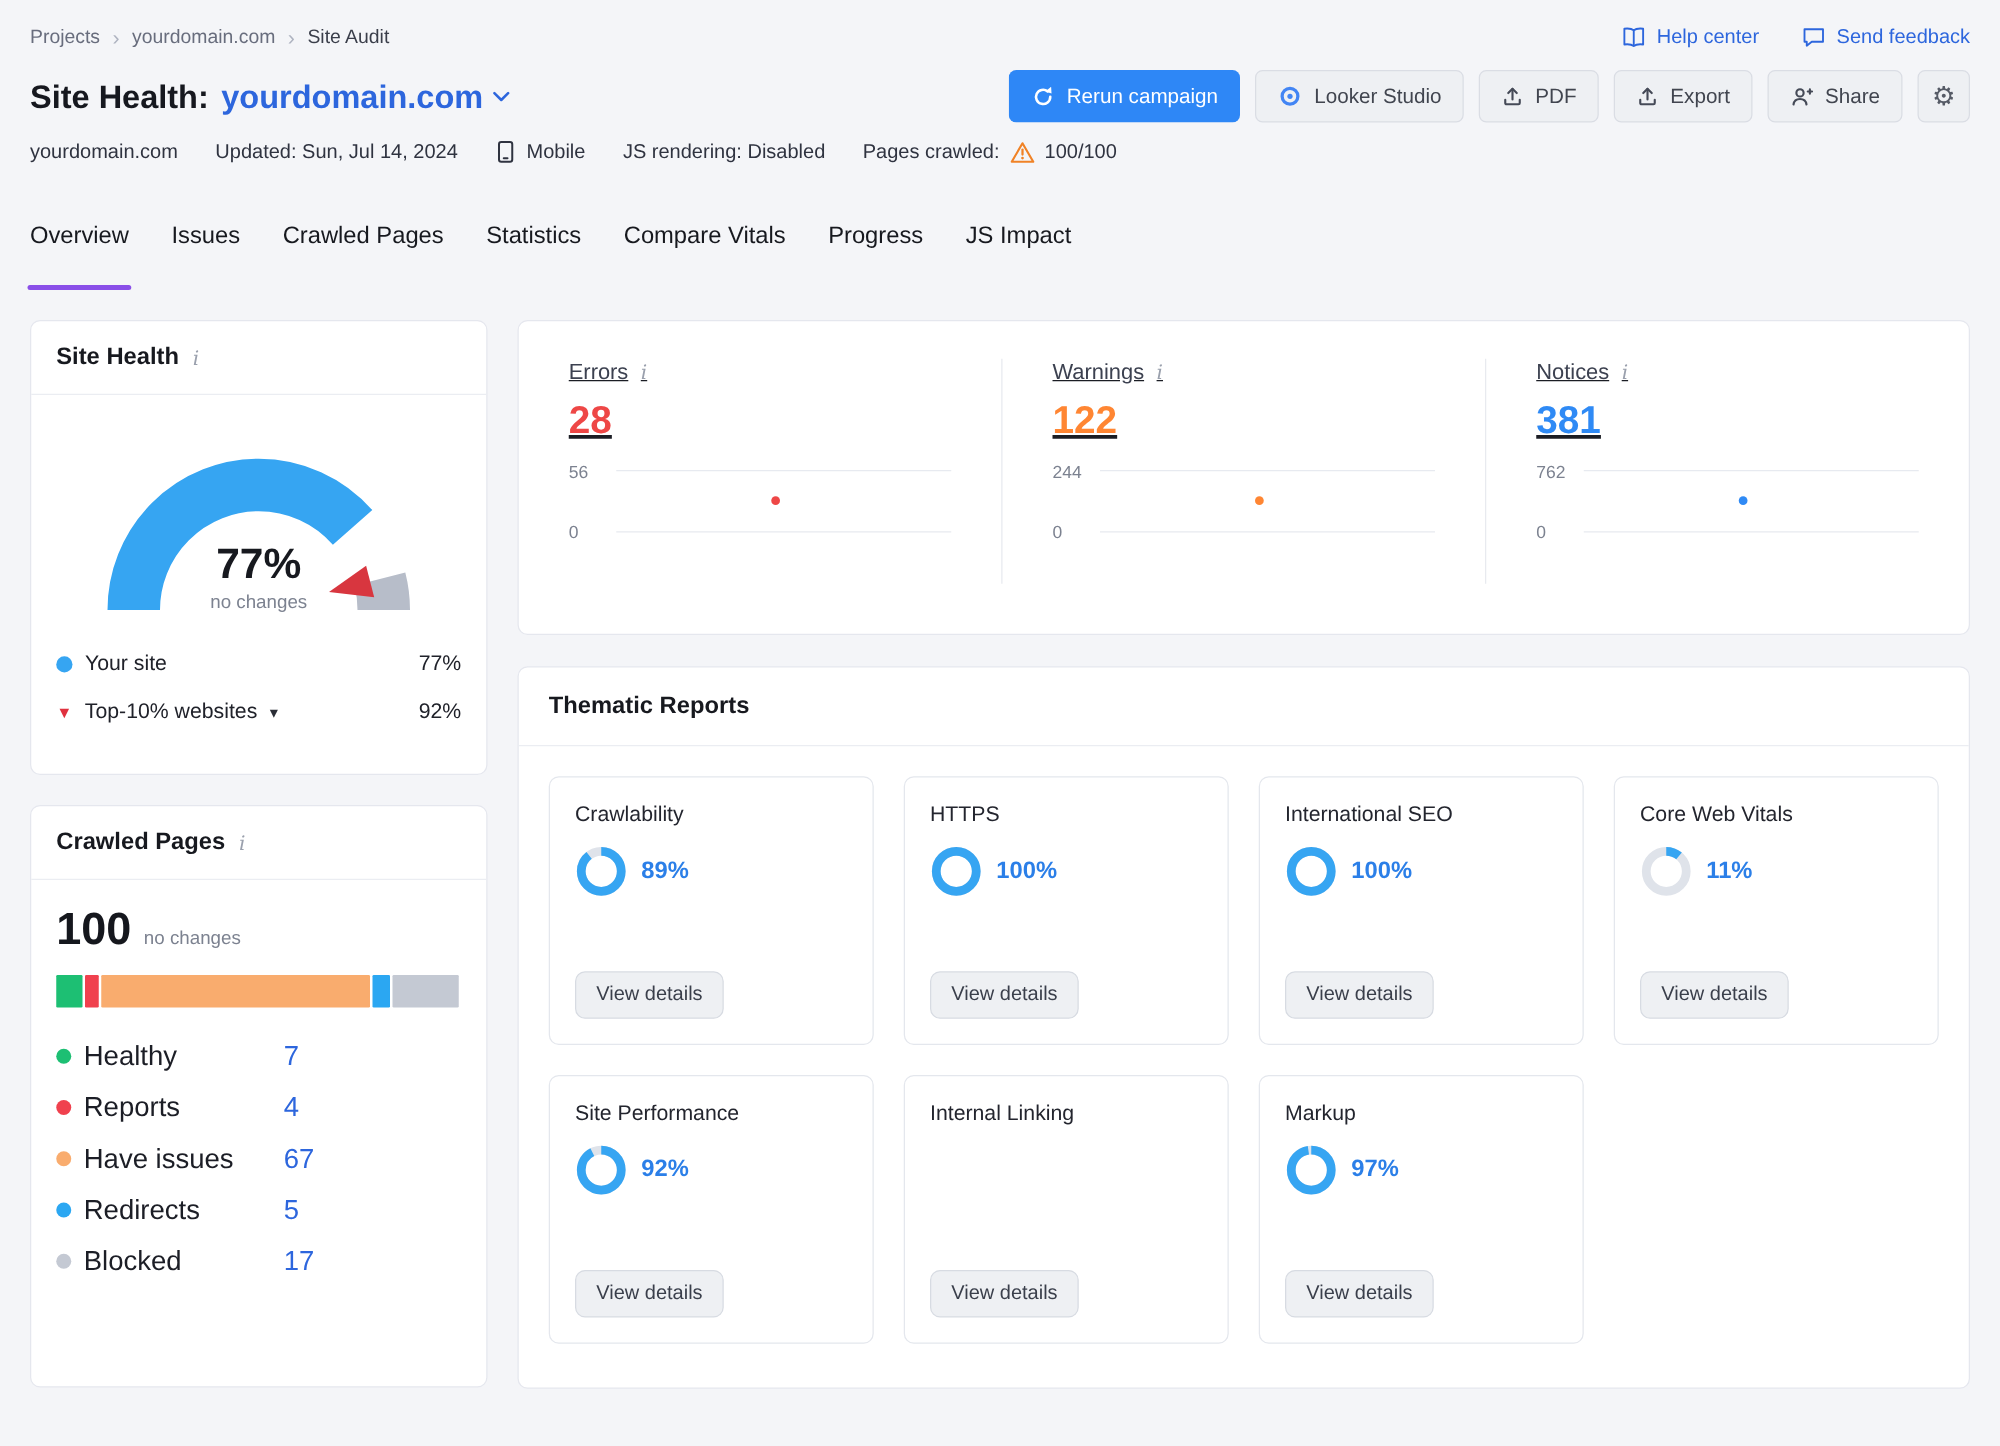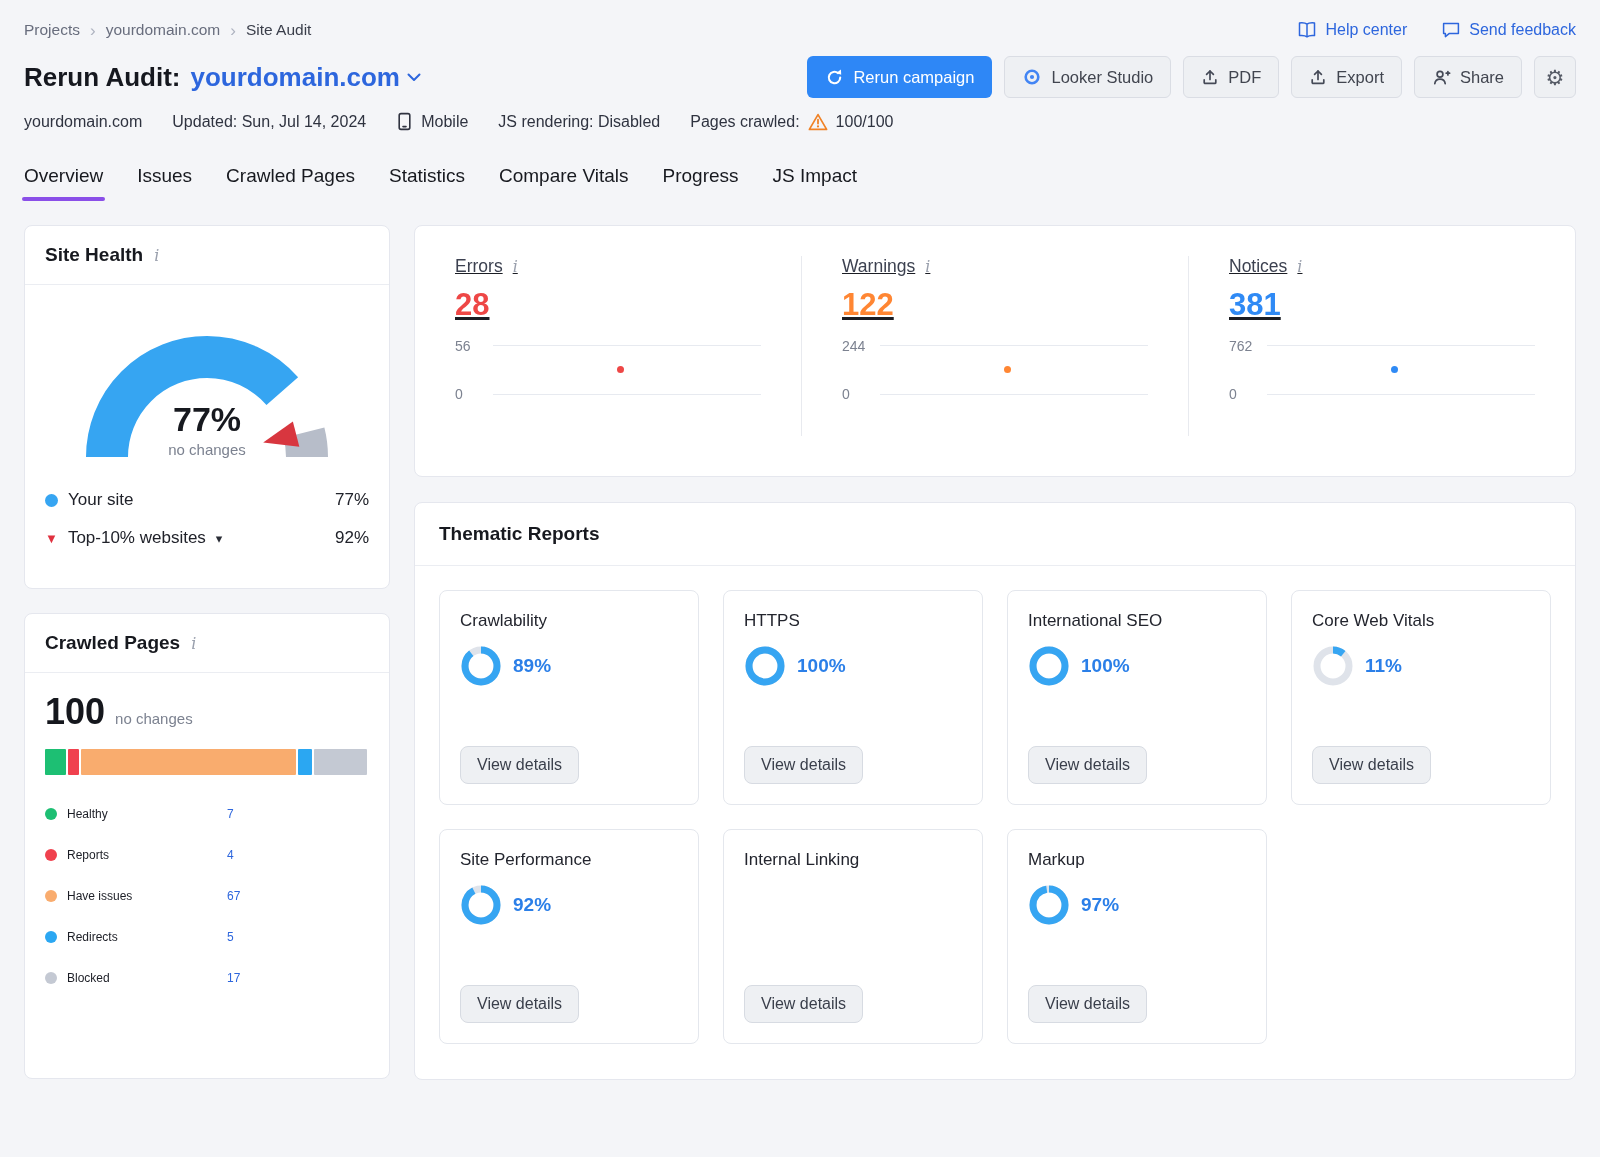--- a/index.html
+++ b/index.html
@@ -31,21 +31,21 @@
   .btn-secondary { background:#eef0f3; color:#41454f; border-color:#dadde4; }
   .btn-square { width:42px; padding:0; justify-content:center; }
   .gear-glyph { font-size:21px; color:#565b66; line-height:1; }
 
   
   .meta-row { margin-top:14px; display:flex; align-items:center; gap:30px; font-size:16px; color:#2f3340; }
   .meta-item { display:flex; align-items:center; gap:8px; }
 
   
   .tabs { margin-top:34px; display:flex; gap:34px; font-size:19px; color:#17191f; }
-  .tab { position:relative; padding-bottom:14px; cursor:pointer; }
+  .tab { position:relative; padding-bottom:32px; cursor:pointer;margin-top:13px; }
   .tab.active::after { content:""; position:absolute; left:-2px; right:-2px; bottom:0;
     height:4px; border-radius:2px; background:#8a4fe8; }
 
   
   .main { display:flex; gap:24px; margin-top:24px; align-items:flex-start; }
   .col-left { width:366px; flex:none; display:flex; flex-direction:column; gap:24px; }
   .col-right { flex:1; display:flex; flex-direction:column; gap:25px; }
   .card { background:#fff; border:1px solid #e5e7ee; border-radius:8px; }
   .card-header { display:flex; align-items:center; gap:9px; padding:18px 20px;
     font-size:19px; font-weight:bold; color:#17191f; border-bottom:1px solid #ebedf2; }
@@ -64,21 +64,21 @@
 
   
   .cp-card { min-height:466px; }
   .cp-body { padding:18px 20px 20px; }
   .cp-total-row { display:flex; align-items:baseline; gap:10px; }
   .cp-total { font-size:36px; font-weight:bold; color:#15171d; }
   .cp-sub, .gauge-sub { font-size:15px; color:#7c8290; }
   .cp-bar { margin-top:16px; height:26px; display:flex; gap:2px; }
   .cp-seg { height:100%; border-radius:1px; }
   .cp-legend { margin-top:18px; }
-  .cp-row { display:flex; align-items:center; gap:10px; height:41px; font-size:12px; color:#1c1e26; }
+  .cp-row { display:flex; align-items:center; gap:10px; height:41px; font-size:22px; color:#1c1e26; }
   .cp-dot { width:12px; height:12px; border-radius:50%; flex:none; }
   .cp-label { width:150px; }
   .cp-val { color:#2d66dd; cursor:pointer; }
 
   
   .stats-card { display:flex; padding:30px 0 40px; min-height:252px; }
   .stat-col { flex:1; padding:0 40px;text-decoration:underline; }
   .stat-col + .stat-col { border-left:1px solid #e8eaef; }
   .stat-label-row { display:flex; align-items:center; gap:8px; font-size:17.5px; color:#3c4150; }
   .stat-value { font-size:31px; font-weight:bold; margin-top:10px; }
@@ -126,21 +126,21 @@
         <svg width="20" height="20" viewBox="0 0 20 20">
           <path d="M2.6 3.4h14.8v10H8.4l-4 3.2v-3.2H2.6z" fill="none" stroke="#2d66dd" stroke-width="1.5" stroke-linejoin="round"></path>
         </svg>
         <span>Send feedback</span>
       </span>
     </div>
   </div>
 
   <div class="title-row">
     <div class="page-title">
-      <span>Rerun Audit:</span>
+      <span>Site Health:</span>
       <span class="domain-select">
         <span>yourdomain.com</span>
         <svg width="14" height="9" viewBox="0 0 14 9">
           <path d="M1.5 1.5 7 7l5.5-5.5" fill="none" stroke="#2d66dd" stroke-width="2" stroke-linecap="round" stroke-linejoin="round"></path>
         </svg>
       </span>
     </div>
     <div class="header-buttons">
       <button class="btn btn-primary">
         <svg width="19" height="19" viewBox="0 0 19 19">

